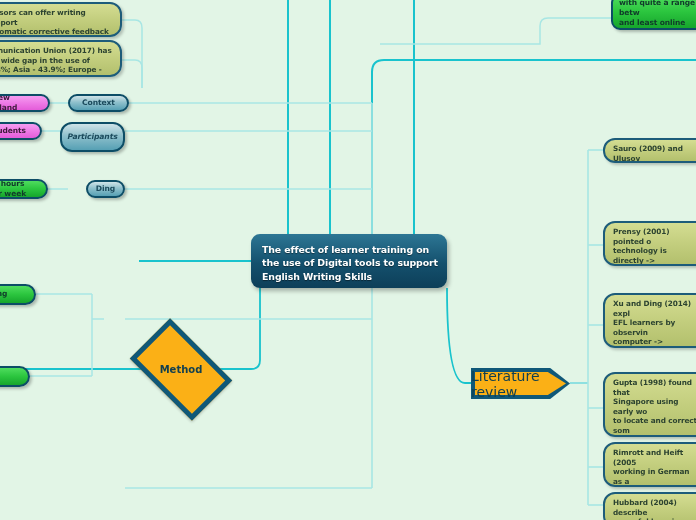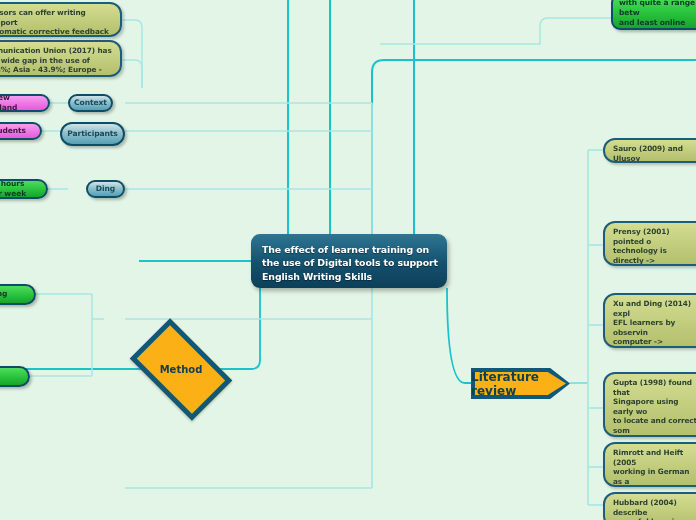--- a/index.html
+++ b/index.html
@@ -120,22 +120,22 @@
     position: absolute;
     left: 4px; top: 4px;
     width: calc(100% - 8px);
     height: calc(100% - 8px);
     background: #fbb016;
     clip-path: polygon(0% 0%, 80% 0%, 100% 50%, 80% 100%, 0% 100%);
   }
   .chevron-label {
     position: relative;
     z-index: 3;
-    font-size: 12px;
-    font-weight: bold;
+    font-size: 14px;
+    font-weight: normal;
     color: #12404f;
     padding-right: 16px;
   }
 
   
   .olive {
     border: 2.2px solid #1d5c7a;
     border-radius: 12px;
     background: linear-gradient(180deg, #d4dd92 0%, #c3ce7e 50%, #b3c06d 100%);
     box-shadow: 2px 2px 3px rgba(0,0,0,0.22);
@@ -264,23 +264,23 @@
     <div class="diamond"></div>
     <div class="diamond-label">Method</div>
   </div>
 
   <div class="chevron" style="left:471px; top:368px; width:99px; height:31px;">
     <div class="chevron-bg"></div>
     <div class="chevron-fg"></div>
     <div class="chevron-label">Literature review</div>
   </div>
 
-  <div class="node capsule" style="left:68px; top:94px; width:45px; height:18px;">Context</div>
-
-  <div class="node capsule" style="left:60px; top:122px; width:65px; height:24px;">Participants</div>
+  <div class="node capsule" style="left:68px; top:94px; width:61px; height:18px;">Context</div>
+
+  <div class="node capsule" style="left:60px; top:122px; width:65px; height:30px;font-style:italic;">Participants</div>
 
   <div class="node capsule" style="left:86px; top:180px; width:39px; height:18px;">Ding</div>
 
 
 
   <div class="node pink" style="left:-24px; top:94px; width:74px; height:18px;">n New Zealand</div>
 
   <div class="node pink" style="left:-26px; top:122px; width:68px; height:18px;">e students</div>
 
   <div class="node green" style="left:-20px; top:179px; width:68px; height:20px;">30 hours per week</div>

